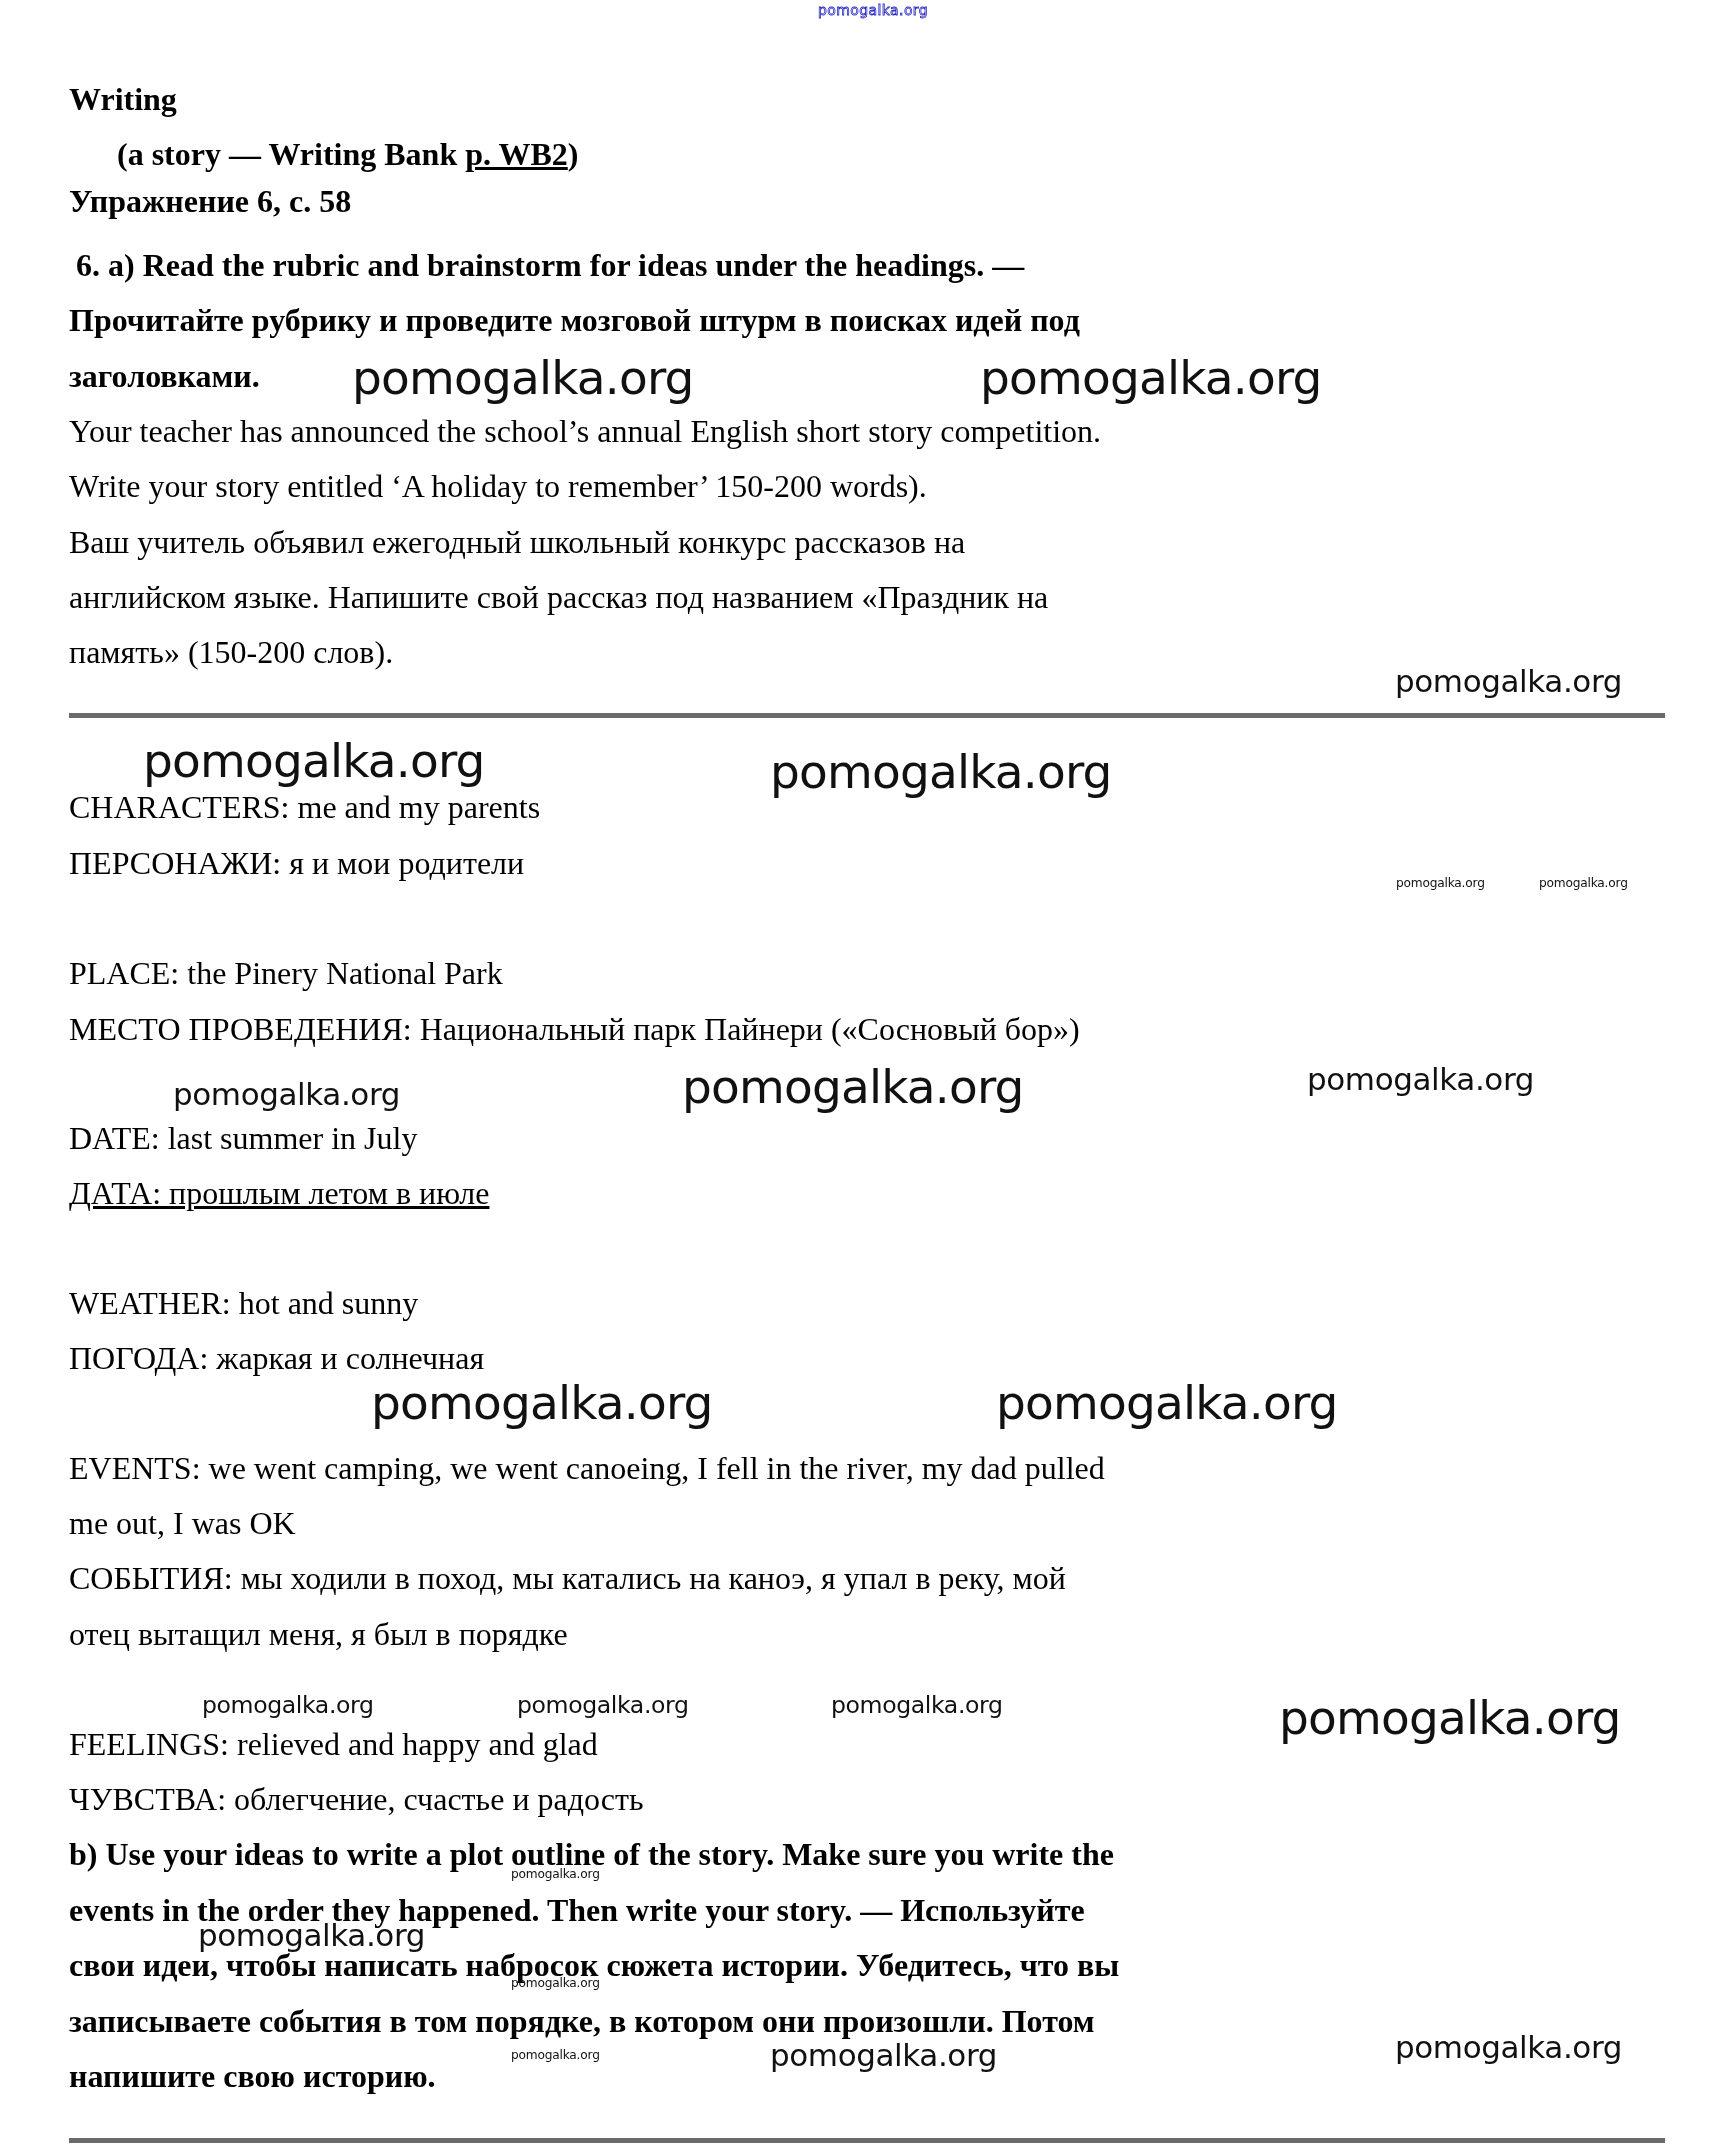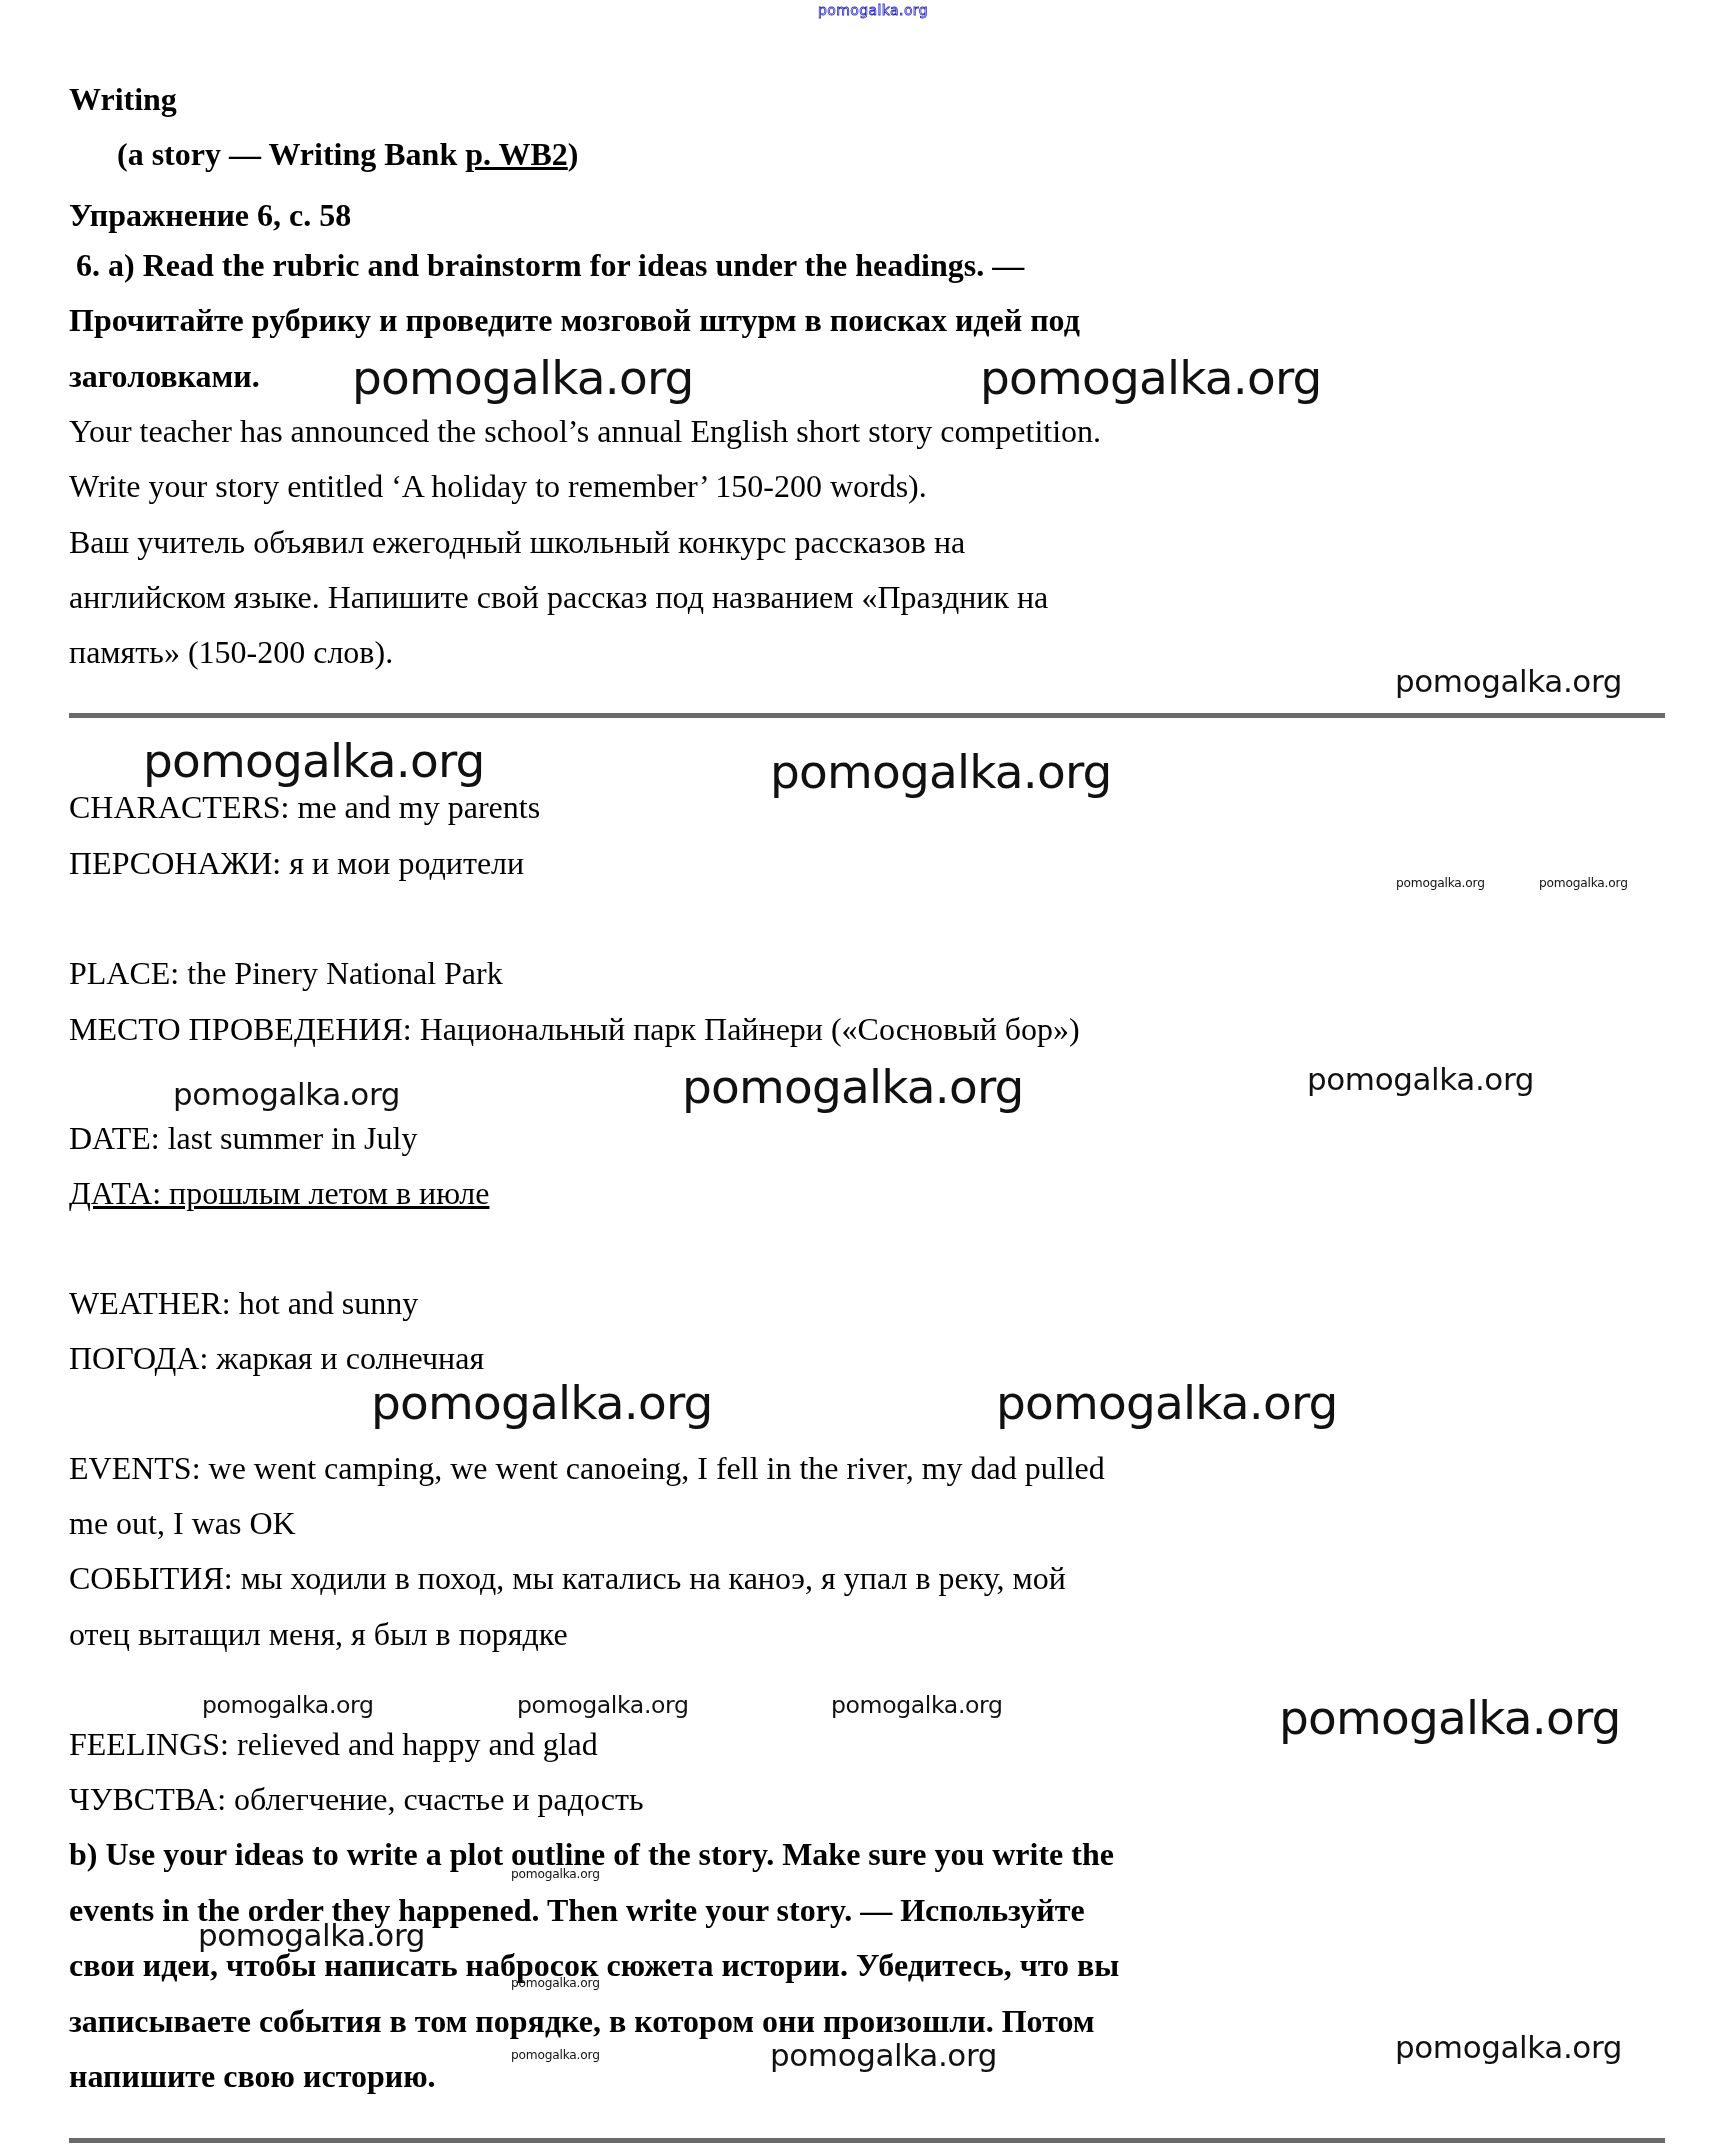--- a/index.html
+++ b/index.html
@@ -15,21 +15,21 @@
   .wm-top { position:absolute; top:1.6px; left:818px; font-family:"DejaVu Sans", sans-serif; font-size:14px; color:#ffffff; -webkit-text-stroke:0.8px #2b2bc4; letter-spacing:0.4px; }
   .divider { position:absolute; left:69px; width:1596px; height:4.9px; background:#6a6a6a; }
 </style>
 </head>
 <body>
 
 <div class="wm-top">pomogalka.org</div>
 
 <div class="line b" style="top:72px;">Writing</div>
 <div class="line b" style="top:127px;margin-left:48px;"><span>(a story — Writing Bank </span><span class="u">p. WB2</span><span>)</span></div>
-<div class="line b" style="top:188px;">Упражнение 6, с. 58</div>
+<div class="line b" style="top:174px;">Упражнение 6, с. 58</div>
 <div class="line b" style="top:238px;margin-left:7px;">6. a) Read the rubric and brainstorm for ideas under the headings. —</div>
 <div class="line b" style="top:293px;"> Прочитайте рубрику и проведите мозговой штурм в поисках идей под</div>
 <div class="line b" style="top:349px;">заголовками.</div>
 
 <div class="line" style="top:404px;">Your teacher has announced the school’s annual English short story competition.</div>
 <div class="line" style="top:459px;">Write your story entitled ‘A holiday to remember’ 150-200 words).</div>
 <div class="line" style="top:515px;">Ваш учитель объявил ежегодный школьный конкурс рассказов на</div>
 <div class="line" style="top:570px;">английском языке. Напишите свой рассказ под названием «Праздник на</div>
 <div class="line" style="top:625px;">память» (150-200 слов).</div>
 

